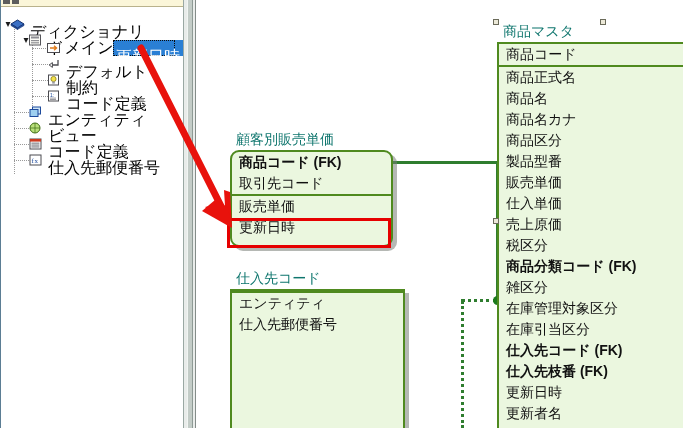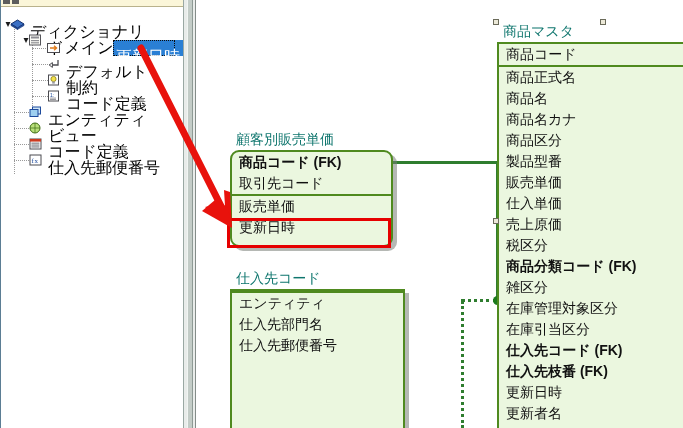--- a/index.html
+++ b/index.html
@@ -284,21 +284,20 @@
 
     <div id="red-rect" style="left:31px;top:218px;width:164px;height:30px;"></div>
 
     <div class="entity" style="left:34px;top:289px;">
       <div class="ent-title">仕入先コード</div>
       <div class="ent-box" style="width:175px;height:160px;">
         <div class="pk-sec">
         </div>
         <div>
           <div class="attr">エンティティ</div>
-          <div class="attr">仕入先部門名</div>
           <div class="attr">仕入先郵便番号</div>
         </div>
       </div>
     </div>
 
     <div class="entity" style="left:301px;top:42px;">
       <div class="ent-title">商品マスタ</div>
       <div class="ent-box" style="width:192px;height:400px;">
         <div class="pk-sec">
           <div class="attr">商品コード</div>

